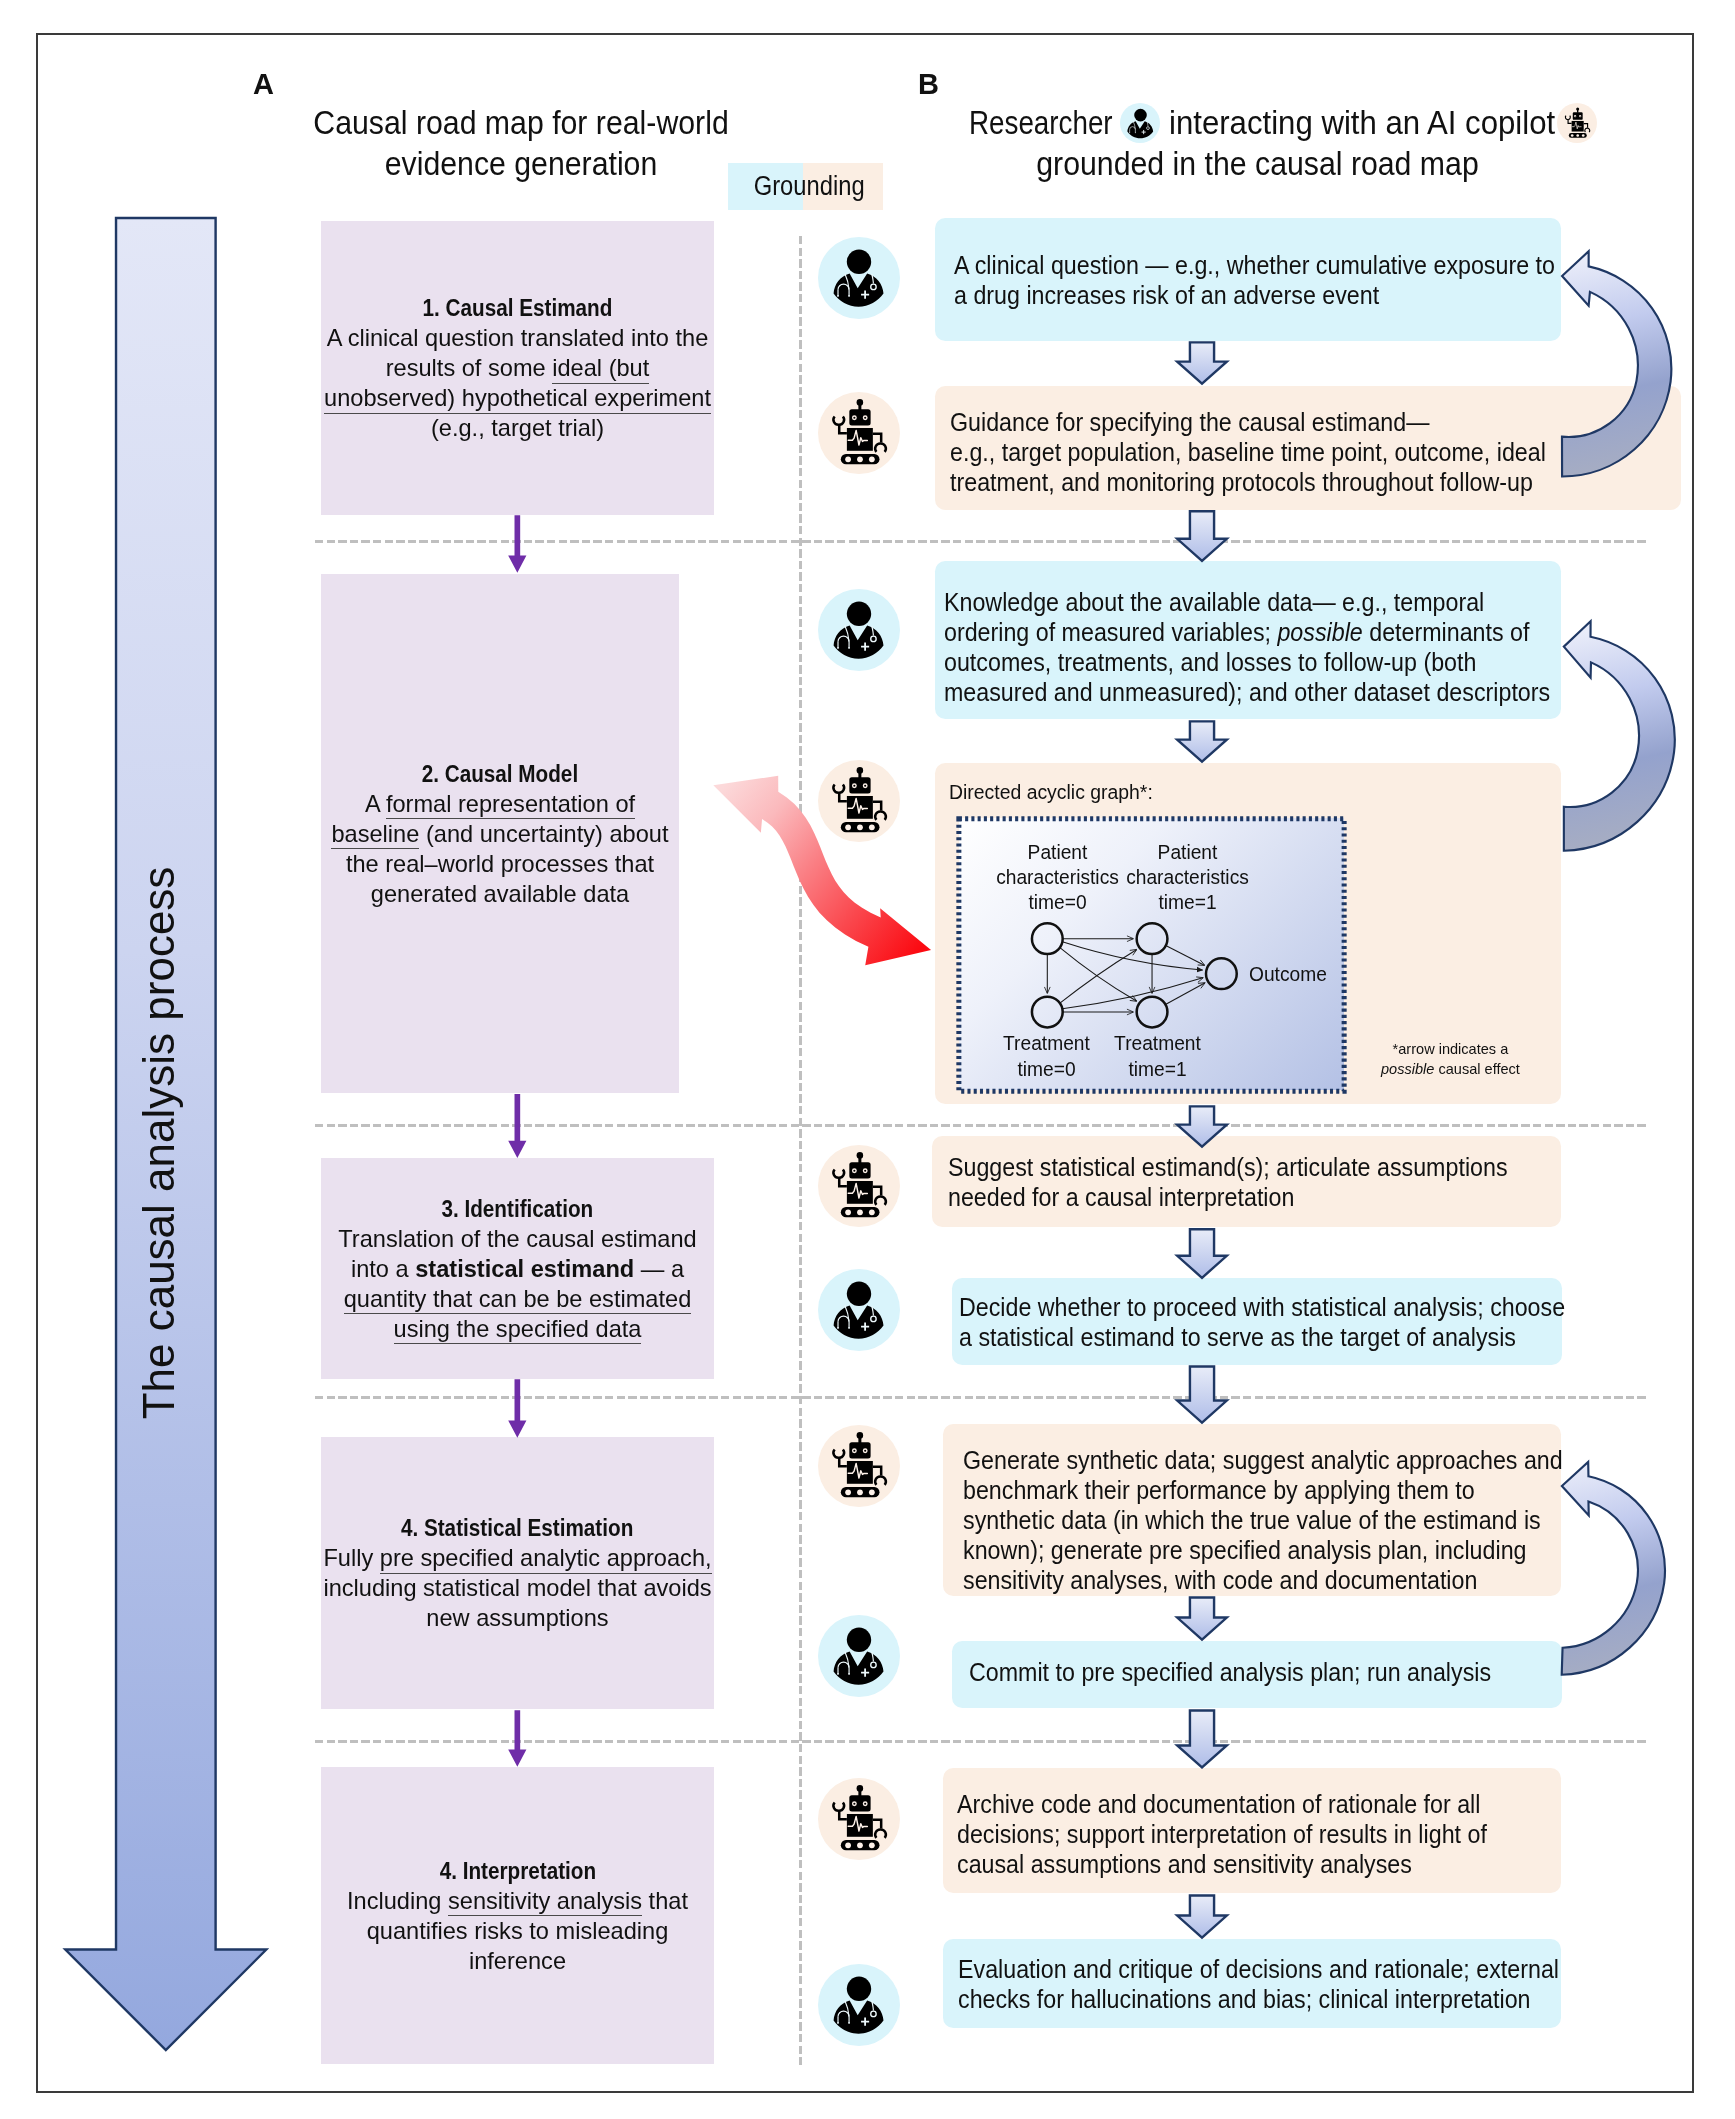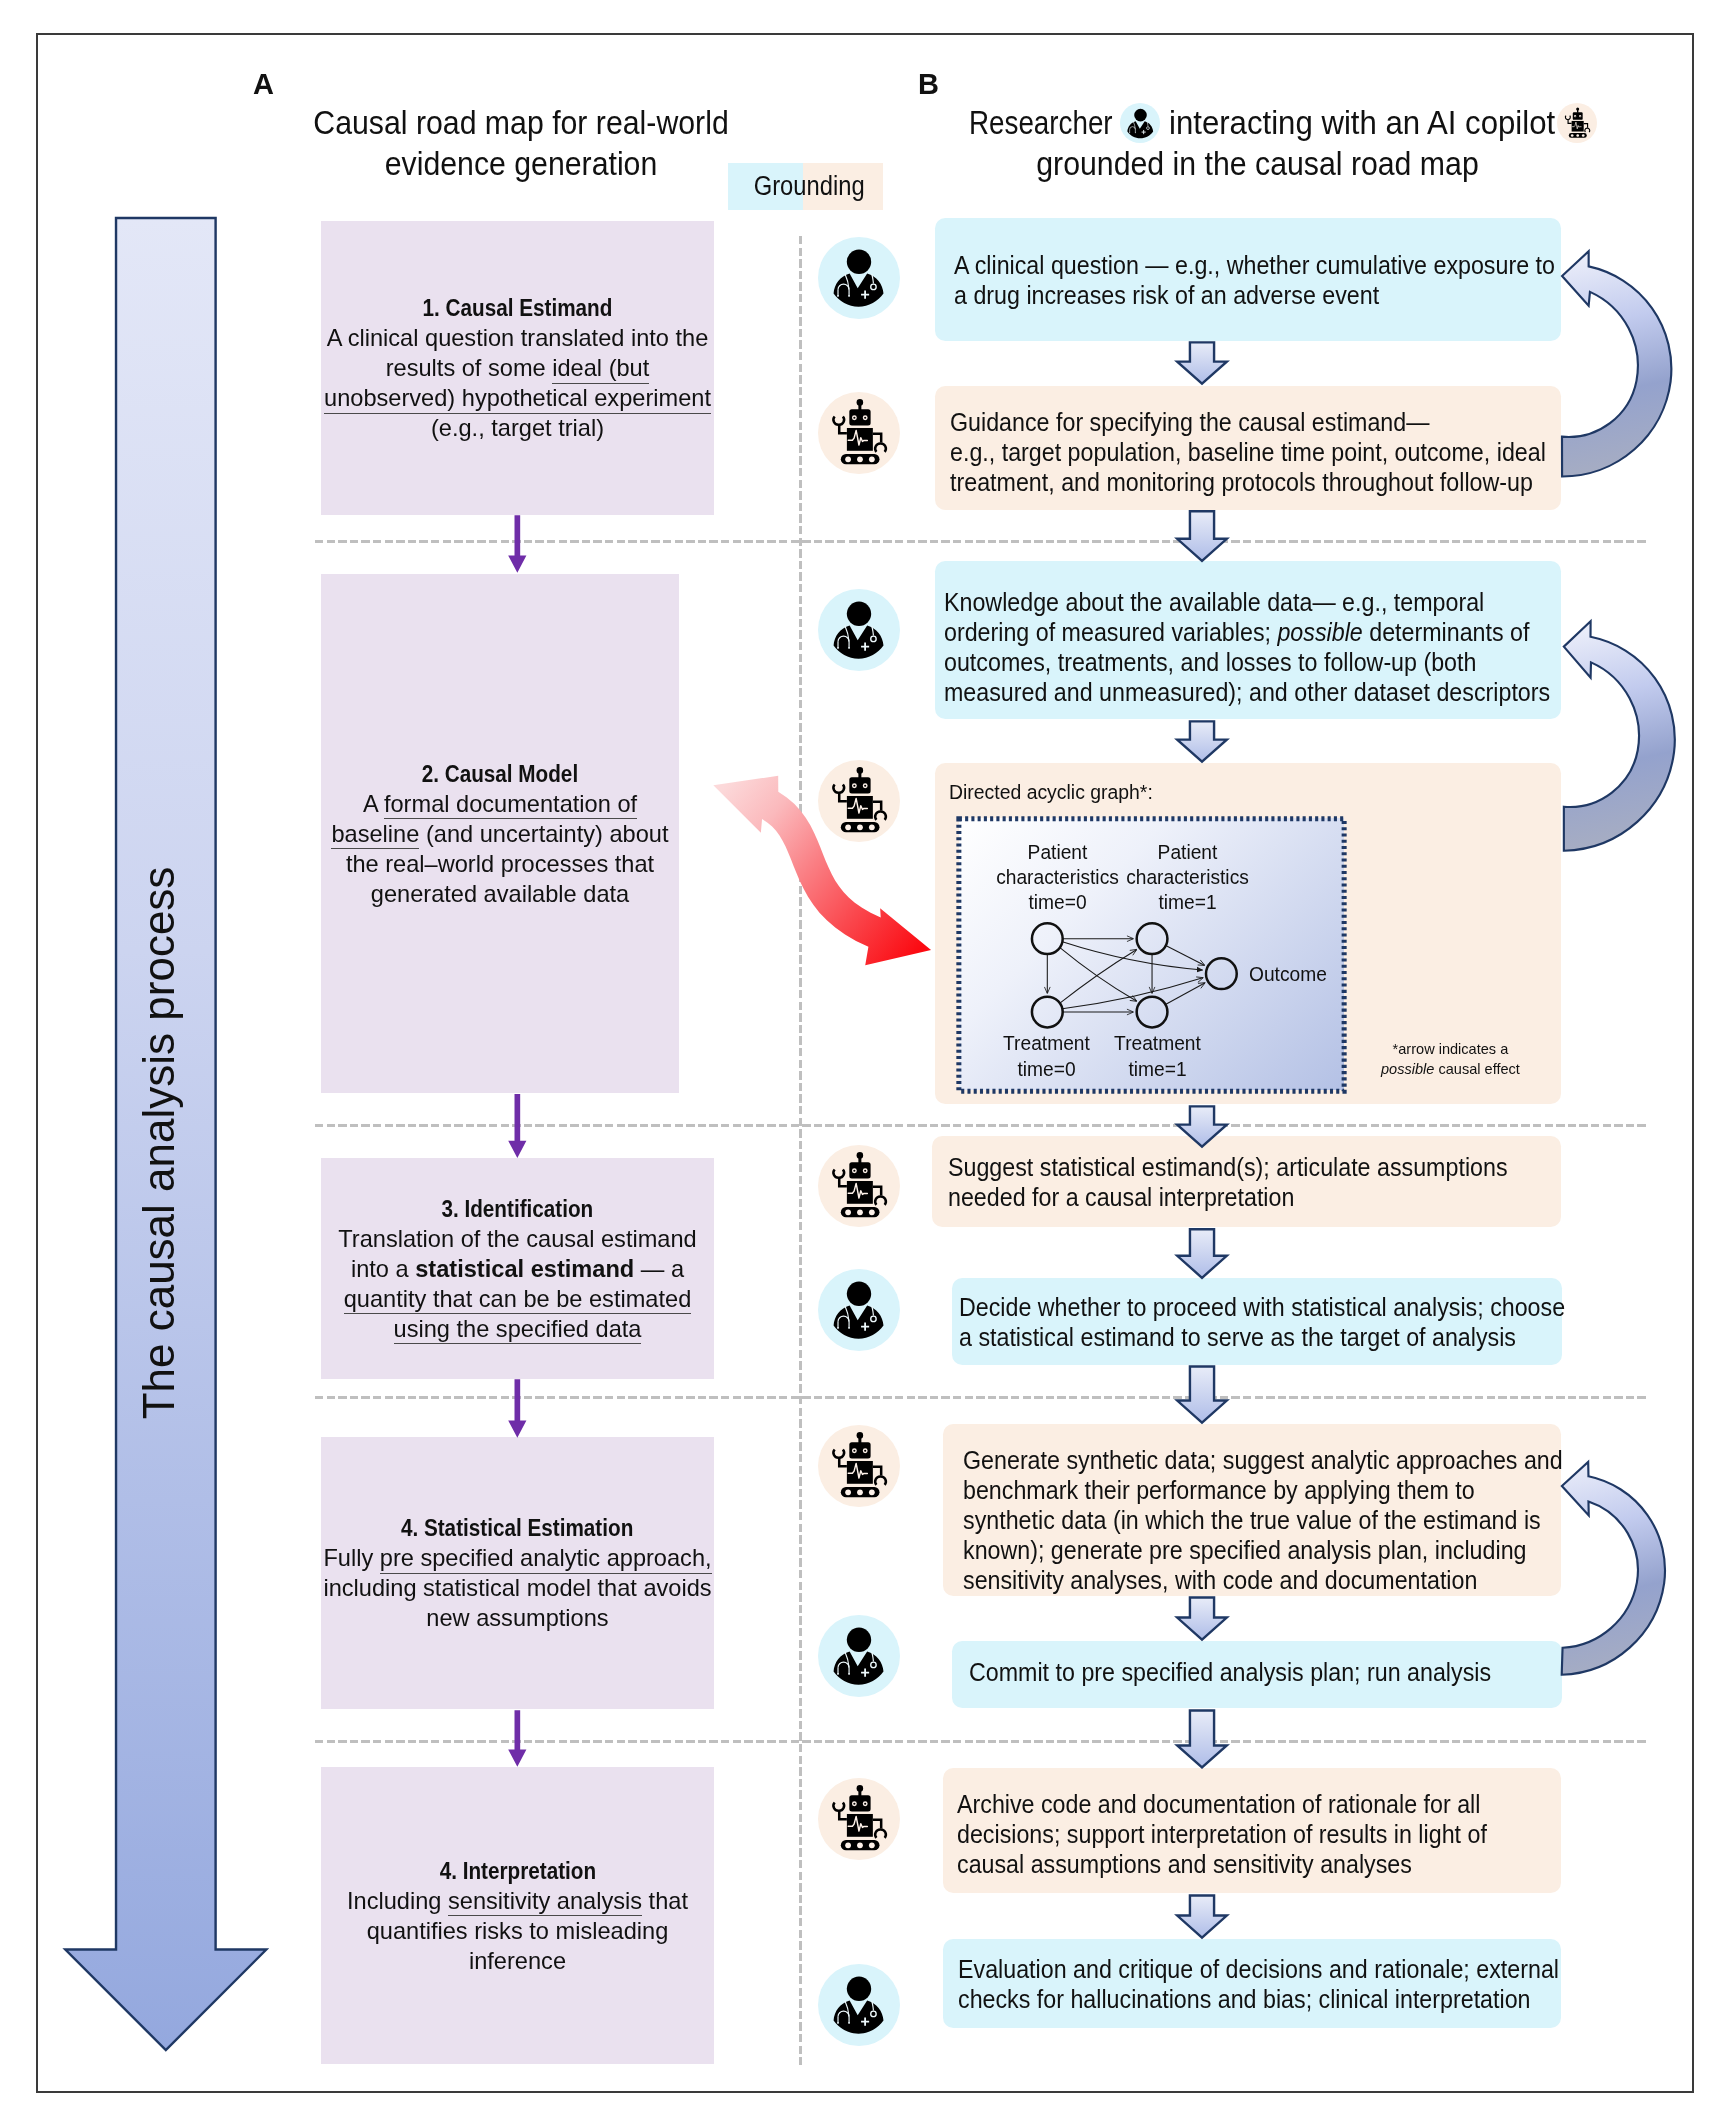--- a/index.html
+++ b/index.html
@@ -194,21 +194,21 @@
     <div class="rm-body" data-name="roadmap-step-1-body" id="rmbody0">
         <div class="rm-line" data-name="roadmap-step-1-line-1">A clinical question translated into the</div>
         <div class="rm-line" data-name="roadmap-step-1-line-2">results of some <span class="u">ideal (but</span></div>
         <div class="rm-line" data-name="roadmap-step-1-line-3"><span class="u">unobserved) hypothetical experiment</span></div>
         <div class="rm-line" data-name="roadmap-step-1-line-4">(e.g., target trial)</div>
       </div>
   </div>
   <div class="rm-box" data-name="roadmap-step-2" style="left:321px;top:574px;width:358px;height:519px;">
     <div class="rm-title" data-name="roadmap-step-2-title">2. Causal Model</div>
     <div class="rm-body" data-name="roadmap-step-2-body" id="rmbody1">
-        <div class="rm-line" data-name="roadmap-step-2-line-1">A <span class="u">formal documentation of</span></div>
+        <div class="rm-line" data-name="roadmap-step-2-line-1">A <span class="u">formal representation of</span></div>
         <div class="rm-line" data-name="roadmap-step-2-line-2"><span class="u">baseline</span> (and uncertainty) about</div>
         <div class="rm-line" data-name="roadmap-step-2-line-3">the real–world processes that</div>
         <div class="rm-line" data-name="roadmap-step-2-line-4">generated available data</div>
       </div>
   </div>
   <div class="rm-box" data-name="roadmap-step-3" style="left:321px;top:1158px;width:393px;height:221px;">
     <div class="rm-title" data-name="roadmap-step-3-title">3. Identification</div>
     <div class="rm-body" data-name="roadmap-step-3-body" id="rmbody2">
         <div class="rm-line" data-name="roadmap-step-3-line-1">Translation of the causal estimand</div>
         <div class="rm-line" data-name="roadmap-step-3-line-2">into a <span class="b">statistical estimand</span> — a</div>
@@ -245,21 +245,21 @@
   <svg class="abs" data-name="roadmap-connector-arrow-4" style="left:508px;top:1710px;" width="18.6" height="57" viewBox="0 0 20 61">
     <path d="M 7.0 0 L 13.1 0 L 13.1 42.3 L 19.8 42.3 L 10.05 61 L 0.2 42.3 L 7.0 42.3 Z" fill="#6f2da8"></path>
   </svg>
 
   <div class="cp-box" data-name="copilot-step-1-box" style="left:935px;top:218px;width:626px;height:123px;background:#d9f4fb;">
     <div class="cp-body" data-name="copilot-step-1-text" id="cpbody0" style="padding-left:18.6px;position:relative;top:0.7px;">
         <div class="cp-line" data-name="copilot-step-1-line-1">A clinical question — e.g., whether cumulative exposure to</div>
         <div class="cp-line" data-name="copilot-step-1-line-2">a drug increases risk of an adverse event</div>
       </div>
   </div>
-  <div class="cp-box" data-name="copilot-step-2-box" style="left:935px;top:386px;width:626px;height:124px;background:#fbeee3;">
+  <div class="cp-box" data-name="copilot-step-2-box" style="left:935px;top:386px;width:746px;height:124px;background:#fbeee3;">
     <div class="cp-body" data-name="copilot-step-2-text" id="cpbody1" style="padding-left:15px;position:relative;top:3.8px;">
         <div class="cp-line" data-name="copilot-step-2-line-1">Guidance for specifying the causal estimand—</div>
         <div class="cp-line" data-name="copilot-step-2-line-2">e.g., target population, baseline time point, outcome, ideal</div>
         <div class="cp-line" data-name="copilot-step-2-line-3">treatment, and monitoring protocols throughout follow-up</div>
       </div>
   </div>
   <div class="cp-box" data-name="copilot-step-3-box" style="left:935px;top:561px;width:626px;height:158px;background:#d9f4fb;">
     <div class="cp-body" data-name="copilot-step-3-text" id="cpbody2" style="padding-left:9.3px;position:relative;top:7px;">
         <div class="cp-line" data-name="copilot-step-3-line-1">Knowledge about the available data— e.g., temporal</div>
         <div class="cp-line" data-name="copilot-step-3-line-2">ordering of measured variables; <span class="i">possible</span> determinants of</div>

